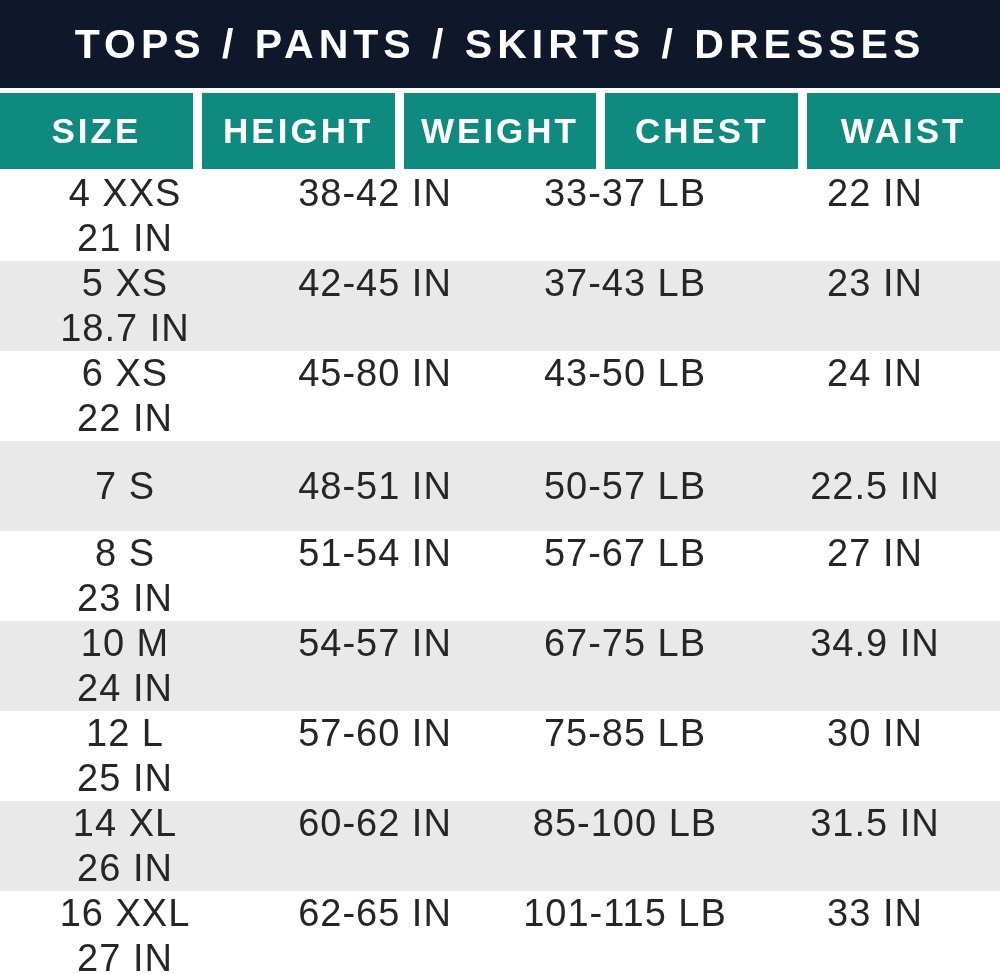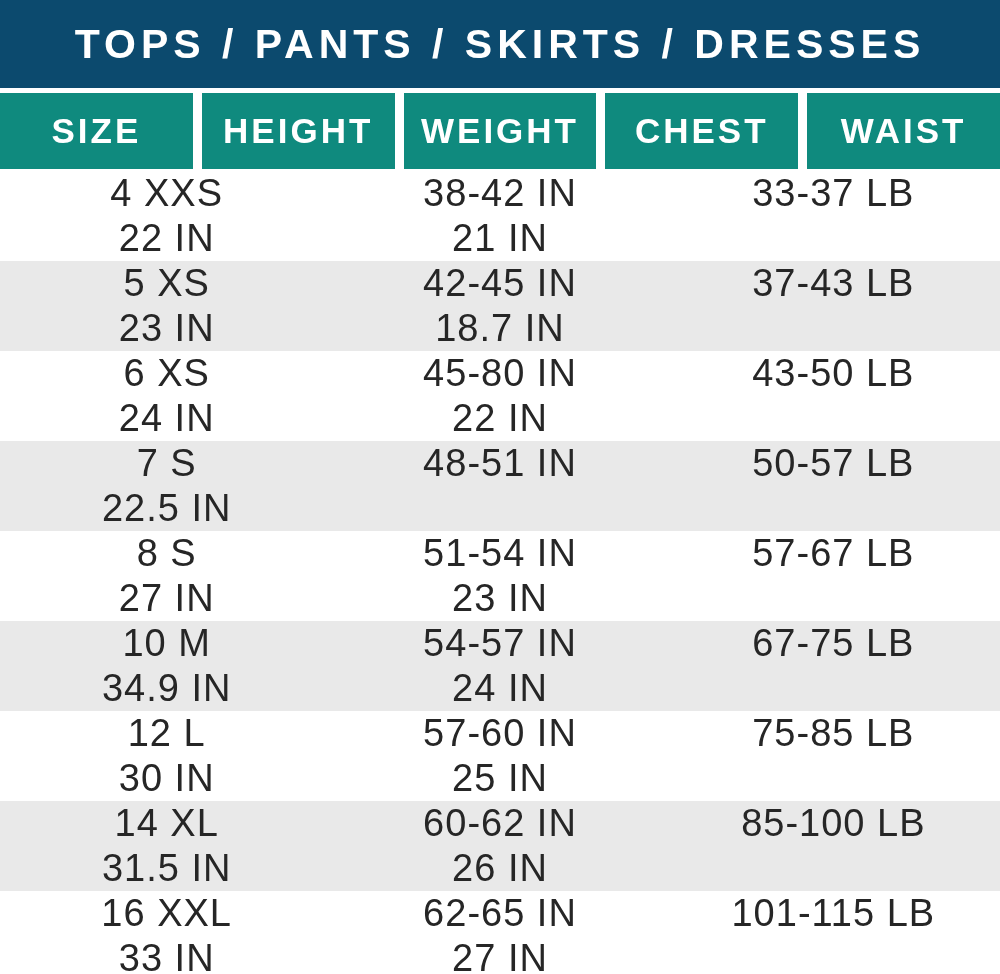--- a/index.html
+++ b/index.html
@@ -14,21 +14,21 @@
     font-family: "Liberation Sans", sans-serif;
   }
   .size-chart {
     width: 1000px;
     height: 974px;
     overflow: hidden;
     background: #ffffff;
   }
   .banner {
     height: 88px;
-    background: #0c4a6e;
+    background: #0f172a;
     display: flex;
     align-items: center;
     justify-content: center;
     margin-bottom: 5px;
   }
   .banner-title {
     color: #ffffff;
     font-weight: bold;
     font-size: 41px;
     letter-spacing: 5px;
@@ -48,21 +48,21 @@
     align-items: center;
     justify-content: center;
     font-weight: bold;
     font-size: 35px;
     letter-spacing: 3px;
     white-space: nowrap;
   }
   .body-rows .row {
     height: 90px;
     display: grid;
-    grid-template-columns: repeat(3, 1fr);
+    grid-template-columns: repeat(4, 1fr);
     background: #ffffff;
   }
   .body-rows .row:nth-child(even) {
     background: #e9e9e9;
   }
   .cell {
     display: flex;
     align-items: center;
     justify-content: center;
     font-size: 38px;

